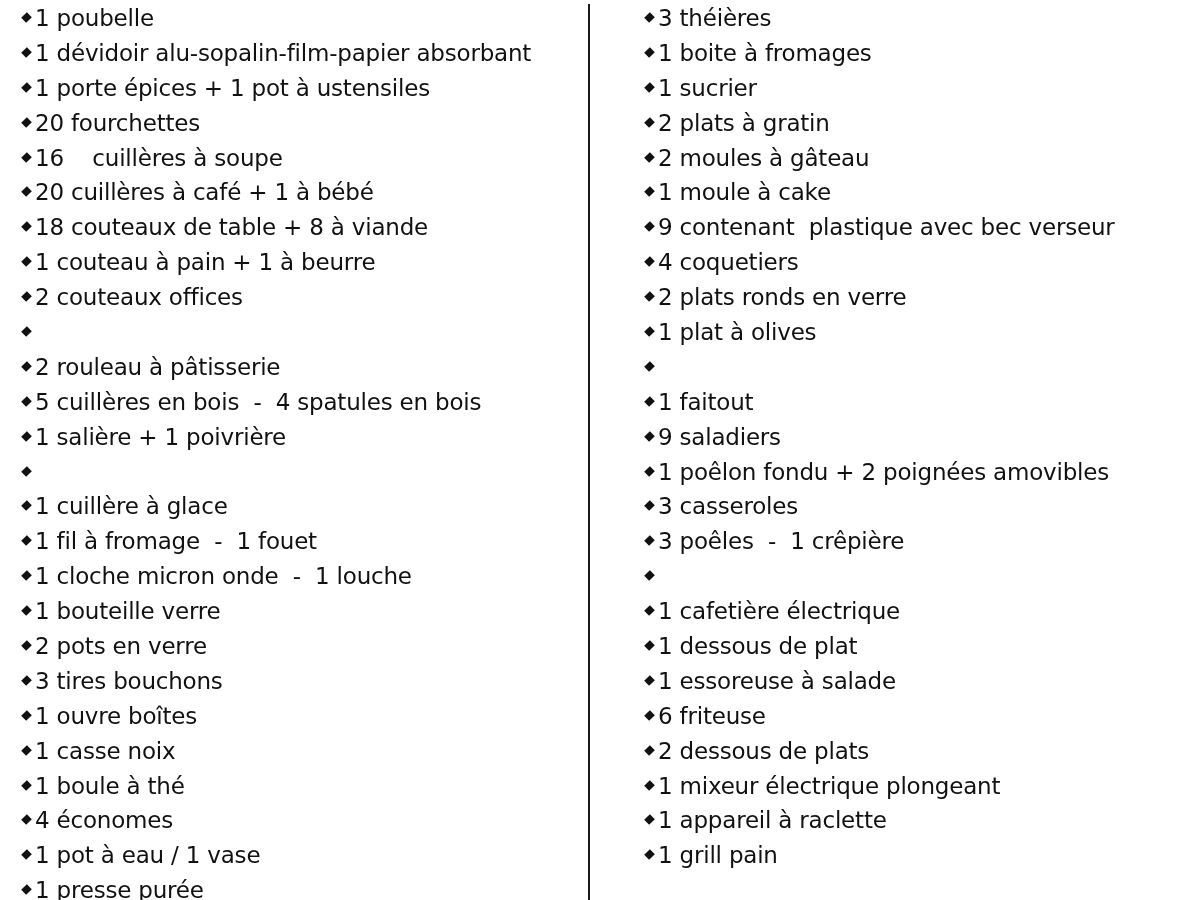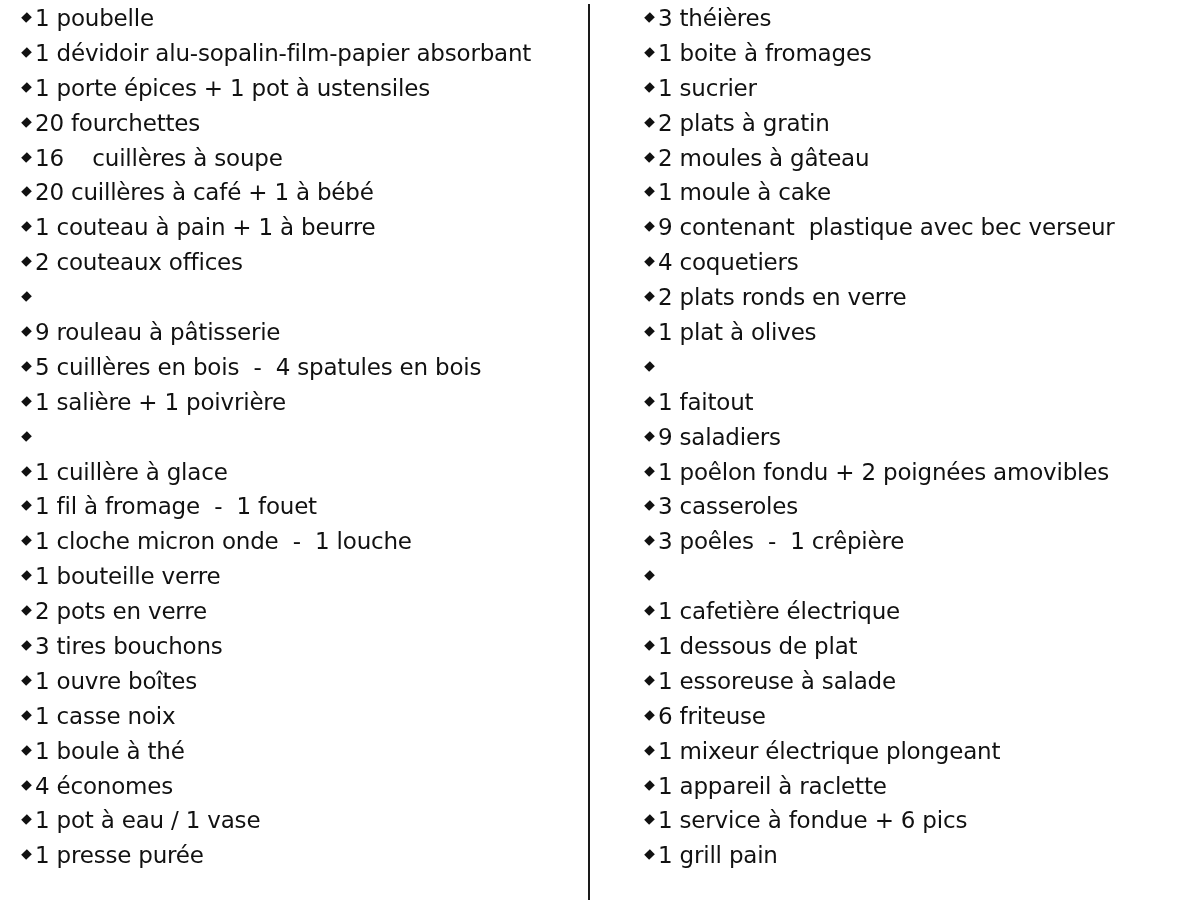--- a/index.html
+++ b/index.html
@@ -65,24 +65,25 @@
 
 <div class="page">
 
   <ul class="column left">
     <li class="item"><span class="bullet"></span><span>1 poubelle</span></li>
     <li class="item"><span class="bullet"></span><span>1 dévidoir alu-sopalin-film-papier absorbant</span></li>
     <li class="item"><span class="bullet"></span><span>1 porte épices + 1 pot à ustensiles</span></li>
     <li class="item"><span class="bullet"></span><span>20 fourchettes</span></li>
     <li class="item"><span class="bullet"></span><span>16    cuillères à soupe</span></li>
     <li class="item"><span class="bullet"></span><span>20 cuillères à café + 1 à bébé</span></li>
+    <li class="item"><span class="bullet"></span><span>18 couteaux de table + 8 à viande</span></li>
     <li class="item"><span class="bullet"></span><span>1 couteau à pain + 1 à beurre</span></li>
     <li class="item"><span class="bullet"></span><span>2 couteaux offices</span></li>
     <li class="item"><span class="bullet"></span></li>
-    <li class="item"><span class="bullet"></span><span>9 rouleau à pâtisserie</span></li>
+    <li class="item"><span class="bullet"></span><span>2 rouleau à pâtisserie</span></li>
     <li class="item"><span class="bullet"></span><span>5 cuillères en bois  -  4 spatules en bois</span></li>
     <li class="item"><span class="bullet"></span><span>1 salière + 1 poivrière</span></li>
     <li class="item"><span class="bullet"></span></li>
     <li class="item"><span class="bullet"></span><span>1 cuillère à glace</span></li>
     <li class="item"><span class="bullet"></span><span>1 fil à fromage  -  1 fouet</span></li>
     <li class="item"><span class="bullet"></span><span>1 cloche micron onde  -  1 louche</span></li>
     <li class="item"><span class="bullet"></span><span>1 bouteille verre</span></li>
     <li class="item"><span class="bullet"></span><span>2 pots en verre</span></li>
     <li class="item"><span class="bullet"></span><span>3 tires bouchons</span></li>
     <li class="item"><span class="bullet"></span><span>1 ouvre boîtes</span></li>
@@ -110,19 +111,19 @@
     <li class="item"><span class="bullet"></span><span>1 faitout</span></li>
     <li class="item"><span class="bullet"></span><span>9 saladiers</span></li>
     <li class="item"><span class="bullet"></span><span>1 poêlon fondu + 2 poignées amovibles</span></li>
     <li class="item"><span class="bullet"></span><span>3 casseroles</span></li>
     <li class="item"><span class="bullet"></span><span>3 poêles  -  1 crêpière</span></li>
     <li class="item"><span class="bullet"></span></li>
     <li class="item"><span class="bullet"></span><span>1 cafetière électrique</span></li>
     <li class="item"><span class="bullet"></span><span>1 dessous de plat</span></li>
     <li class="item"><span class="bullet"></span><span>1 essoreuse à salade</span></li>
     <li class="item"><span class="bullet"></span><span>6 friteuse</span></li>
+    <li class="item"><span class="bullet"></span><span>2 dessous de plats</span></li>
     <li class="item"><span class="bullet"></span><span>1 mixeur électrique plongeant</span></li>
     <li class="item"><span class="bullet"></span><span>1 appareil à raclette</span></li>
-    <li class="item"><span class="bullet"></span><span>1 service à fondue + 6 pics</span></li>
     <li class="item"><span class="bullet"></span><span>1 grill pain</span></li>
   </ul>
 
 </div>
 
 </body></html>

